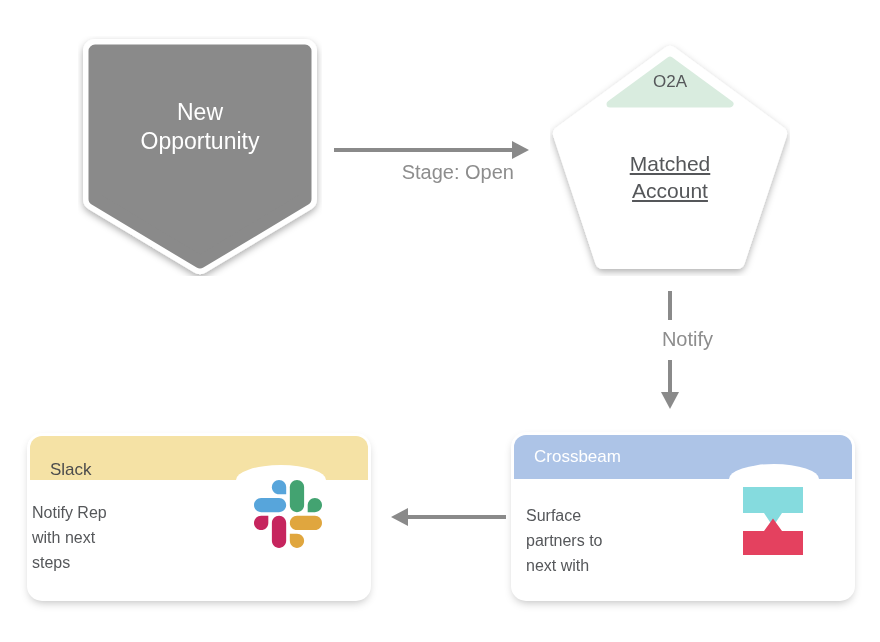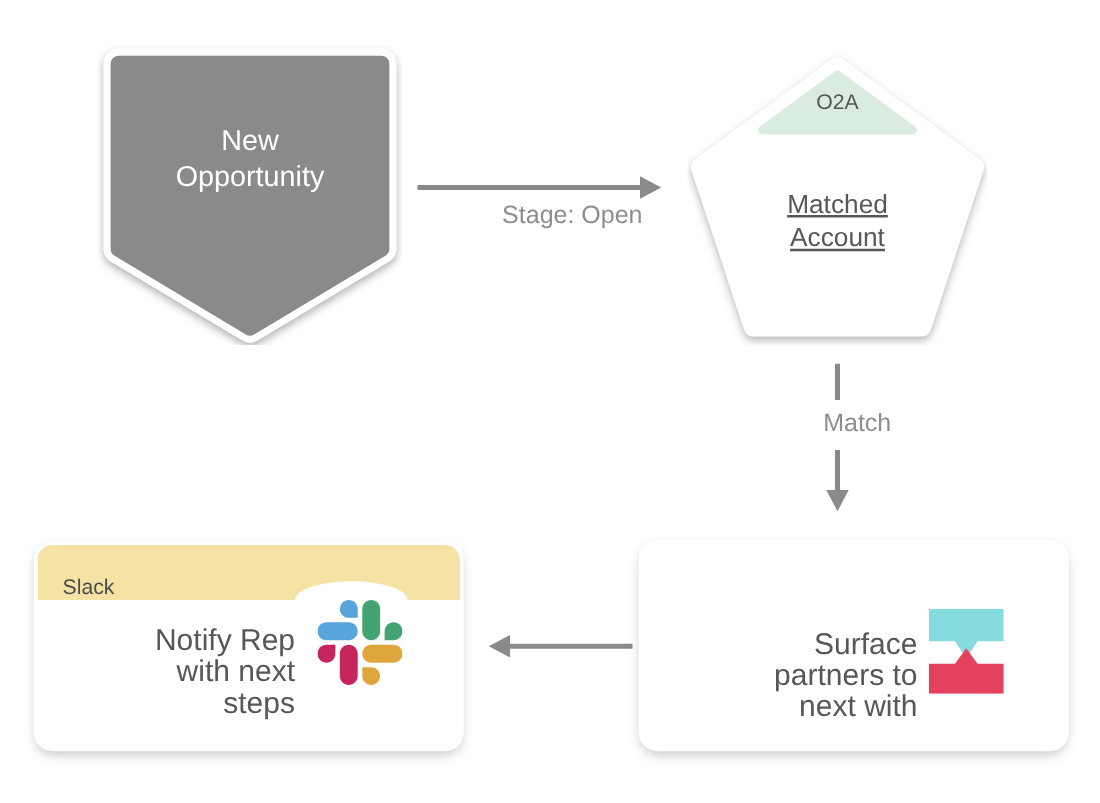--- a/index.html
+++ b/index.html
@@ -36,22 +36,22 @@
     border-top:17px solid var(--edge-line); }
 
   
   .card { position:absolute; width:338px; background:#ffffff; border-radius:12px;
     overflow:hidden; box-shadow:0 0 0 3px #ffffff, 0 4px 10px rgba(0,0,0,0.28); }
   .card-header { height:44px; display:flex; align-items:center; padding-left:20px; font-size:17px; }
   .crossbeam-header { background:var(--crossbeam-header-bg); color:var(--crossbeam-header-text); }
   .slack-header     { background:var(--slack-header-bg);     color:var(--slack-header-text);align-items:flex-end; }
   .dome { position:absolute; top:29px; width:90px; height:15px; background:#ffffff;
     border-radius:50% 50% 0 0 / 100% 100% 0 0; }
-  .card-label { position:absolute; text-align:right; white-space:pre-line;
-    color:var(--node-text); font-size:24px; line-height:25px; }
+  .card-label { position:absolute; text-align:left; white-space:pre-line;
+    color:var(--node-text); font-size:16px; line-height:25px; }
 </style>
 </head>
 <body>
 
 <div class="canvas">
 
   <svg class="abs" style="left:78px;top:36px" width="244" height="240">
     <defs>
       <filter id="sh-shield" x="-20%" y="-20%" width="140%" height="140%">
         <feDropShadow dx="0" dy="3" stdDeviation="3.5" flood-color="#000000" flood-opacity="0.32"></feDropShadow>
@@ -74,25 +74,28 @@
       </filter>
     </defs>
     <path d="M120,14 L229,94 L187,221 L53,221 L11,94 Z" class="pent-outer" filter="url(#sh-pent)"></path>
     <path d="M120,20 L180,64 L60,64 Z" class="pent-badge"></path>
   </svg>
   <div class="label badge-label" style="left:618px;top:72px;width:104px">O2A</div>
   <div class="label node-label" style="left:568px;top:150px;width:204px">Matched
 Account</div>
 
   <div class="vline" style="left:668px;top:291px;height:29px"></div>
-  <div class="edge-label" style="left:629px;top:328px;width:84px">Match</div>
+  <div class="edge-label" style="left:629px;top:328px;width:84px">Notify</div>
   <div class="vline" style="left:668px;top:360px;height:32px"></div>
   <div class="arrowhead-down" style="left:661px;top:392px"></div>
 
   <div class="card" style="left:514px;top:435px;height:163px">
+    <div class="card-header crossbeam-header">
+      <span>Crossbeam</span>
+    </div>
     <div class="dome" style="left:215px"></div>
     <svg class="abs" style="left:229px;top:52px" width="60" height="68" viewBox="0 0 60 68">
       <path d="M0,0 H60 V26 H39 L30,39.5 L21,26 H0 Z" style="fill:var(--crossbeam-logo-teal)"></path>
       <path d="M0,44 H21 L30,31.5 L39,44 H60 V68 H0 Z" style="fill:var(--crossbeam-logo-red)"></path>
     </svg>
     <div class="card-label" style="left:12px;top:68px;width:208px">Surface
 partners to
 next with</div>
   </div>
 

